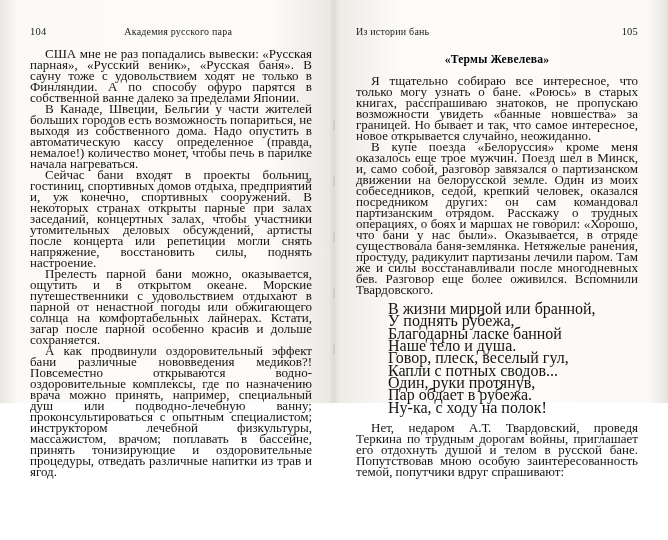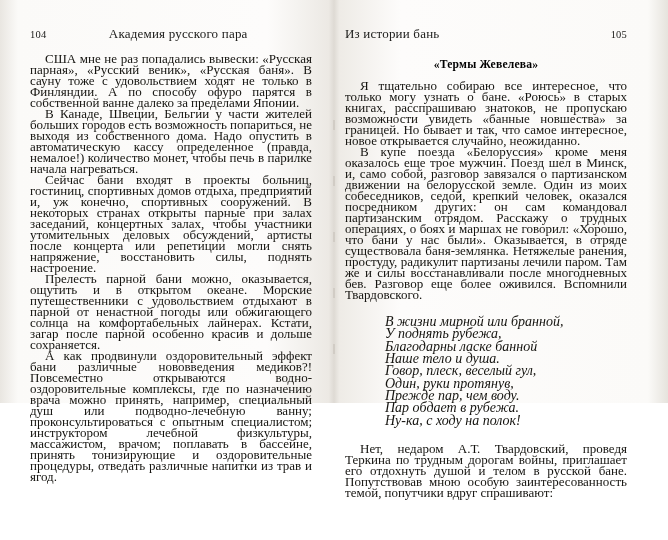--- a/index.html
+++ b/index.html
@@ -37,21 +37,21 @@
     top: 0;
     height: 540px;
     box-sizing: border-box;
   }
   .page-left {
     left: 0;
     width: 334px;
     padding: 26px 22px 18px 30px;
   }
   .page-right {
-    left: 323px;
+    left: 334px;
     width: 334px;
     padding: 26px 30px 18px 22px;
   }
   .page-inner {
     position: relative;
     z-index: 2;
     height: 100%;
   }
   .running-head {
     display: flex;
@@ -59,21 +59,21 @@
     font-size: 9.2px;
     color: #20201e;
     margin-bottom: 11px;
     letter-spacing: 0.2px;
   }
   .running-head .folio {
     font-size: 10.5px;
     font-weight: normal;
   }
   .running-head .title {
-    font-size: 13px;
+    font-size: 10px;
   }
   .rh-left .folio { margin-right: 44px; }
   .rh-left .title { flex: 1; text-align: center; margin-right: 46px; }
   .rh-right .title { flex: 1; text-align: left; }
   .rh-right .folio { margin-left: 12px; }
 
   .section-title {
     text-align: center;
     font-weight: bold;
     font-size: 11.6px;
@@ -85,26 +85,25 @@
     text-align: justify;
     text-indent: 15px;
     font-size: 13px;
     line-height: 11px;
     color: #14130f;
     hyphens: auto;
     -webkit-hyphens: auto;
     word-spacing: -0.2px;
   }
   .verse {
-    margin: 16px;
+    margin: 8px;
     padding-left: 24px;
-    font-size: 14px;
+    font-size: 16px;
     line-height: 12.35px;
     color: #14130f;
-    font-style: italic;
   }
   .verse div { white-space: nowrap; }
   .gutter-marks {
     position: absolute;
     left: 333px;
     top: 120px;
     width: 4px;
     height: 300px;
     z-index: 3;
     pointer-events: none;
@@ -157,22 +156,22 @@
 
       <p class="body">Я тщательно собираю все интересное, что только могу узнать о бане. «Роюсь» в старых книгах, расспрашиваю знатоков, не пропускаю возможности увидеть «банные новшества» за границей. Но бывает и так, что самое интересное, новое открывается случайно, неожиданно.</p>
       <p class="body">В купе поезда «Белоруссия» кроме меня оказалось еще трое мужчин. Поезд шел в Минск, и, само собой, разговор завязался о партизанском движении на белорусской земле. Один из моих собеседников, седой, крепкий человек, оказался посредником других: он сам командовал партизанским отрядом. Расскажу о трудных операциях, о боях и маршах не говорил: «Хорошо, что бани у нас были». Оказывается, в отряде существовала баня-землянка. Нетяжелые ранения, простуду, радикулит партизаны лечили паром. Там же и силы восстанавливали после многодневных бев. Разговор еще более оживился. Вспомнили Твардовского.</p>
 
       <div class="verse">
         <div>В жизни мирной или бранной,</div>
         <div>У поднять рубежа,</div>
         <div>Благодарны ласке банной</div>
         <div>Наше тело и душа.</div>
         <div>Говор, плеск, веселый гул,</div>
+        <div>Капли с потных сводов...</div>
         <div>Один, руки протянув,</div>
-        <div>Прежде пар, чем воду.</div>
         <div>Пар обдает в рубежа.</div>
         <div>Ну-ка, с ходу на полок!</div>
       </div>
 
       <p class="body">Нет, недаром А.Т. Твардовский, проведя Теркина по трудным дорогам войны, приглашает его отдохнуть душой и телом в русской бане. Попутствовав мною особую заинтересованность темой, попутчики вдруг спрашивают:</p>
     </div>
   </div>
 
 </div>
 

